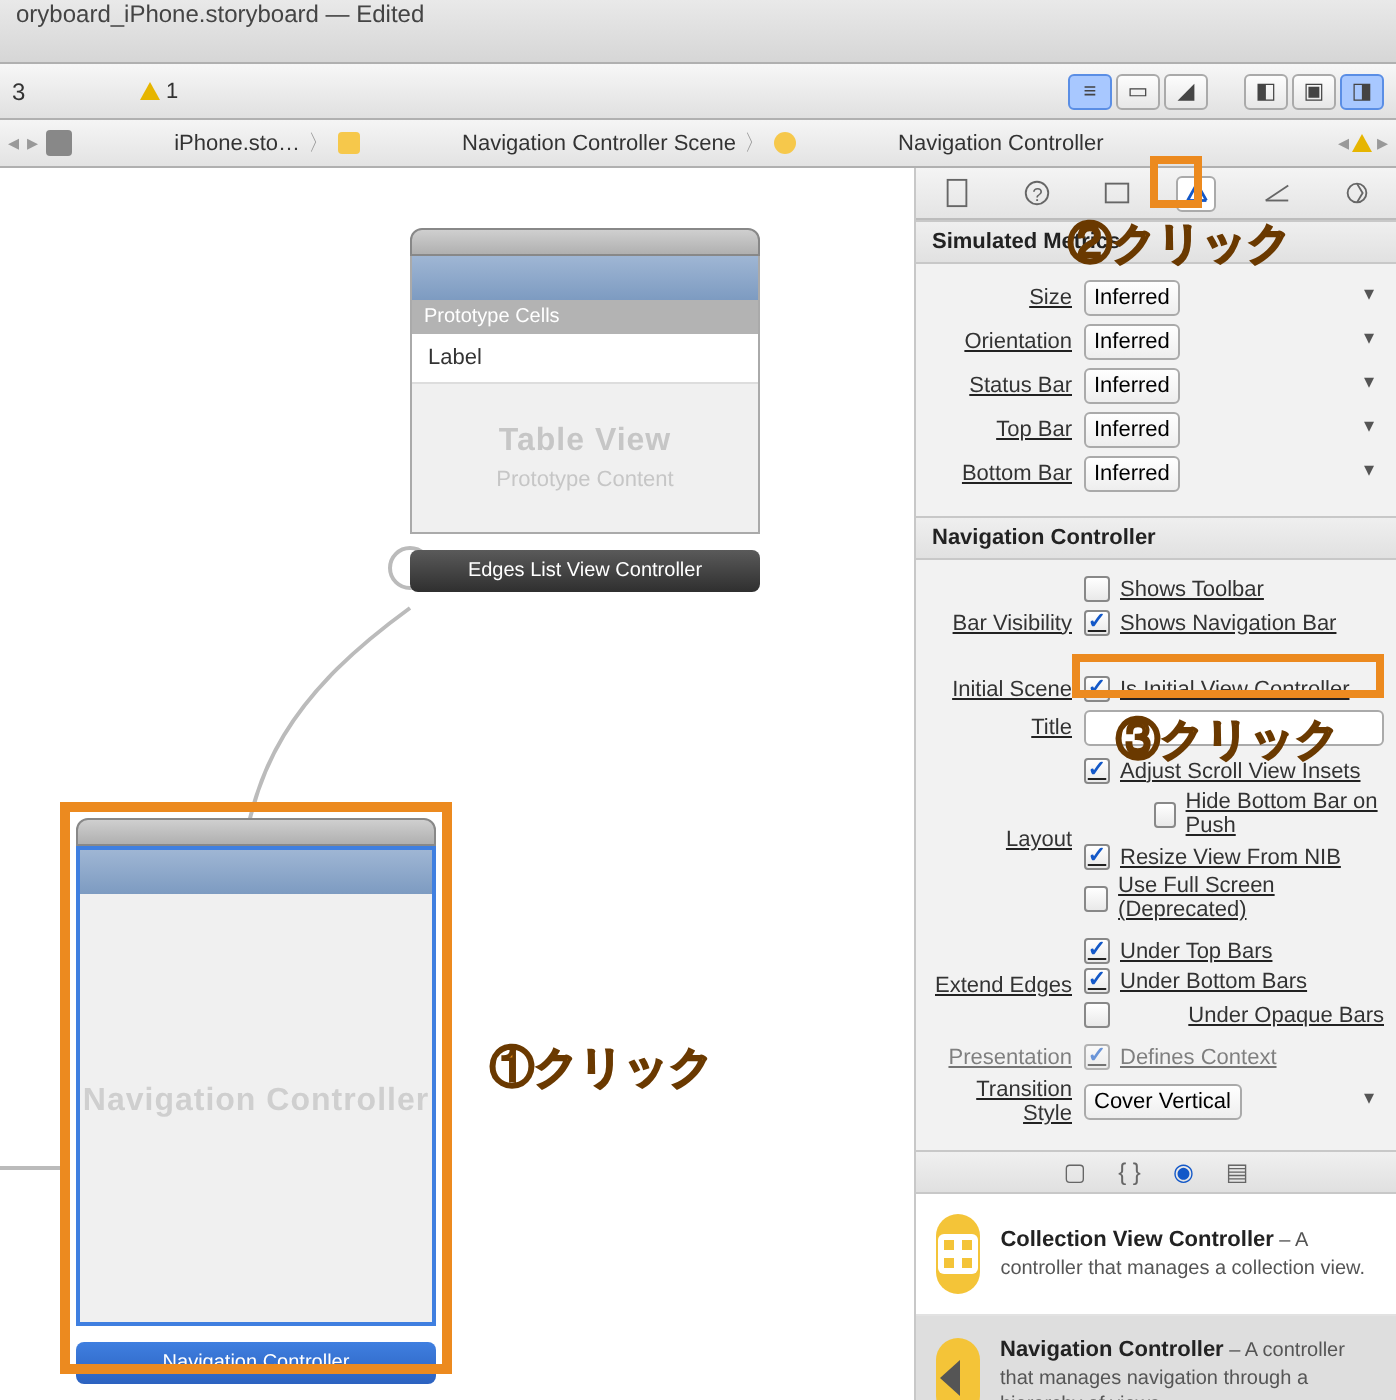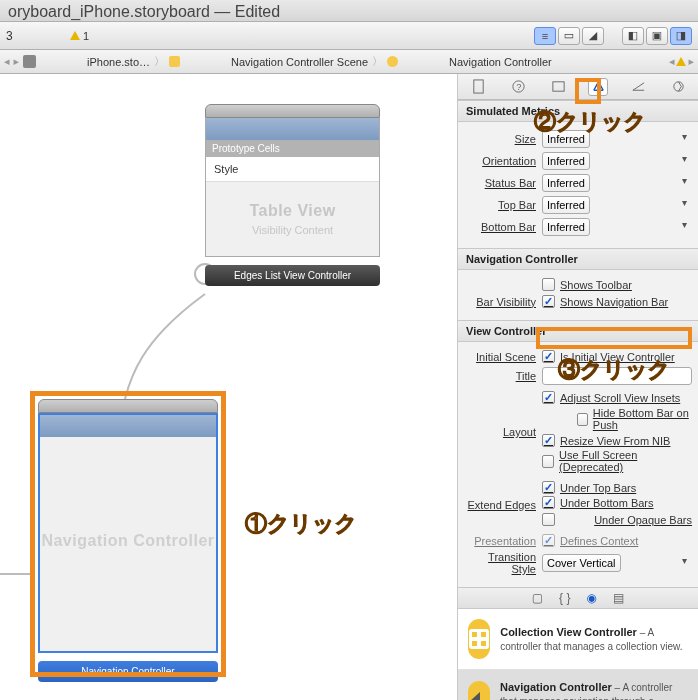--- a/index.html
+++ b/index.html
@@ -1,19 +1,19 @@
 <!DOCTYPE html>
 <html><head>
 <meta charset="utf-8">
 <style>
   * { box-sizing: border-box; margin: 0; padding: 0; font-family: "Lucida Grande", "Helvetica Neue", Arial, sans-serif; }
   body { width: 698px; height: 700px; background: #fff; position: relative; overflow: hidden; font-size: 11px; color: #222; }
 
   
-  .titlebar { height: 22px; background: linear-gradient(#e9e9e9,#d6d6d6); display:flex; align-items:flex-end; padding:0 8px; border-bottom:1px solid #b0b0b0; font-size: 16px; color:#444;}
+  .titlebar { height: 32px; background: linear-gradient(#e9e9e9,#d6d6d6); display:flex; align-items:flex-start; padding:0 8px; border-bottom:1px solid #b0b0b0; font-size: 12px; color:#444;}
   .titlebar .spacer { flex:1; }
   .toolbar { height: 28px; background: linear-gradient(#f7f7f7,#e0e0e0); border-bottom:1px solid #b0b0b0; display:flex; align-items:center; padding:0 6px; gap:4px;}
   .toolbar .left-num { color:#333; font-size:12px; width:60px;}
   .warn-badge { display:inline-flex; align-items:center; gap:3px; font-size:11px; color:#333;}
   .warn-ico { width:0;height:0;border-left:5px solid transparent;border-right:5px solid transparent;border-bottom:9px solid #e6b500; position:relative;}
   .toolbar .spacer { flex:1; }
   .viewbtn { width:22px; height:18px; border:1px solid #aaa; background:linear-gradient(#fdfdfd,#e7e7e7); border-radius:3px; display:flex; align-items:center; justify-content:center; font-size:11px; color:#444;}
   .viewbtn.active { background: #a8c8ff; border-color:#5a8ee5; }
   .viewgroup { display:flex; gap:2px; }
 
@@ -142,24 +142,24 @@
       <path d="M 0 500 L 35 500" stroke="#bbb" stroke-width="2" fill="none"></path>
       <path d="M 120 370 C 120 300, 150 260, 205 220" stroke="#bbb" stroke-width="2" fill="none"></path>
       <circle cx="205" cy="200" r="10" fill="none" stroke="#bbb" stroke-width="2"></circle>
     </svg>
 
     <div class="sb-scene" style="left:205px; top:30px; width:175px;">
       <div class="sb-header"></div>
       <div class="sb-body">
         <div class="sb-navheader"></div>
         <div class="proto-cells">Prototype Cells</div>
-        <div class="cell">Style</div>
+        <div class="cell">Label</div>
         <div class="tblview-ph">
           <div class="big">Table View</div>
-          <div class="sm">Visibility Content</div>
+          <div class="sm">Prototype Content</div>
         </div>
       </div>
       <div class="scene-label">Edges List View Controller</div>
     </div>
 
     <div class="sb-scene" style="left:38px; top:325px; width:180px;">
       <div class="sb-header"></div>
       <div class="sb-body" style="height:240px; border:2px solid #3f7fe0;">
         <div class="sb-navheader"></div>
         <div class="nav-ctrl-text">Navigation Controller</div>
@@ -244,21 +244,20 @@
       </div>
       <div class="form-row">
         <div class="form-label">Bar Visibility</div>
         <div class="form-chk">
             <span class="chk on"></span>
             <span>Shows Navigation Bar</span>
           </div>
       </div>
     </div>
 
-    <div class="section-title">View Controller</div>
     <div class="form-block" style="position:relative">
       <div class="form-row">
         <div class="form-label">Initial Scene</div>
         <div class="form-chk">
             <span class="chk on"></span>
             <span>Is Initial View Controller</span>
           </div>
       </div>
       <div class="form-row">
         <div class="form-label">Title</div>

